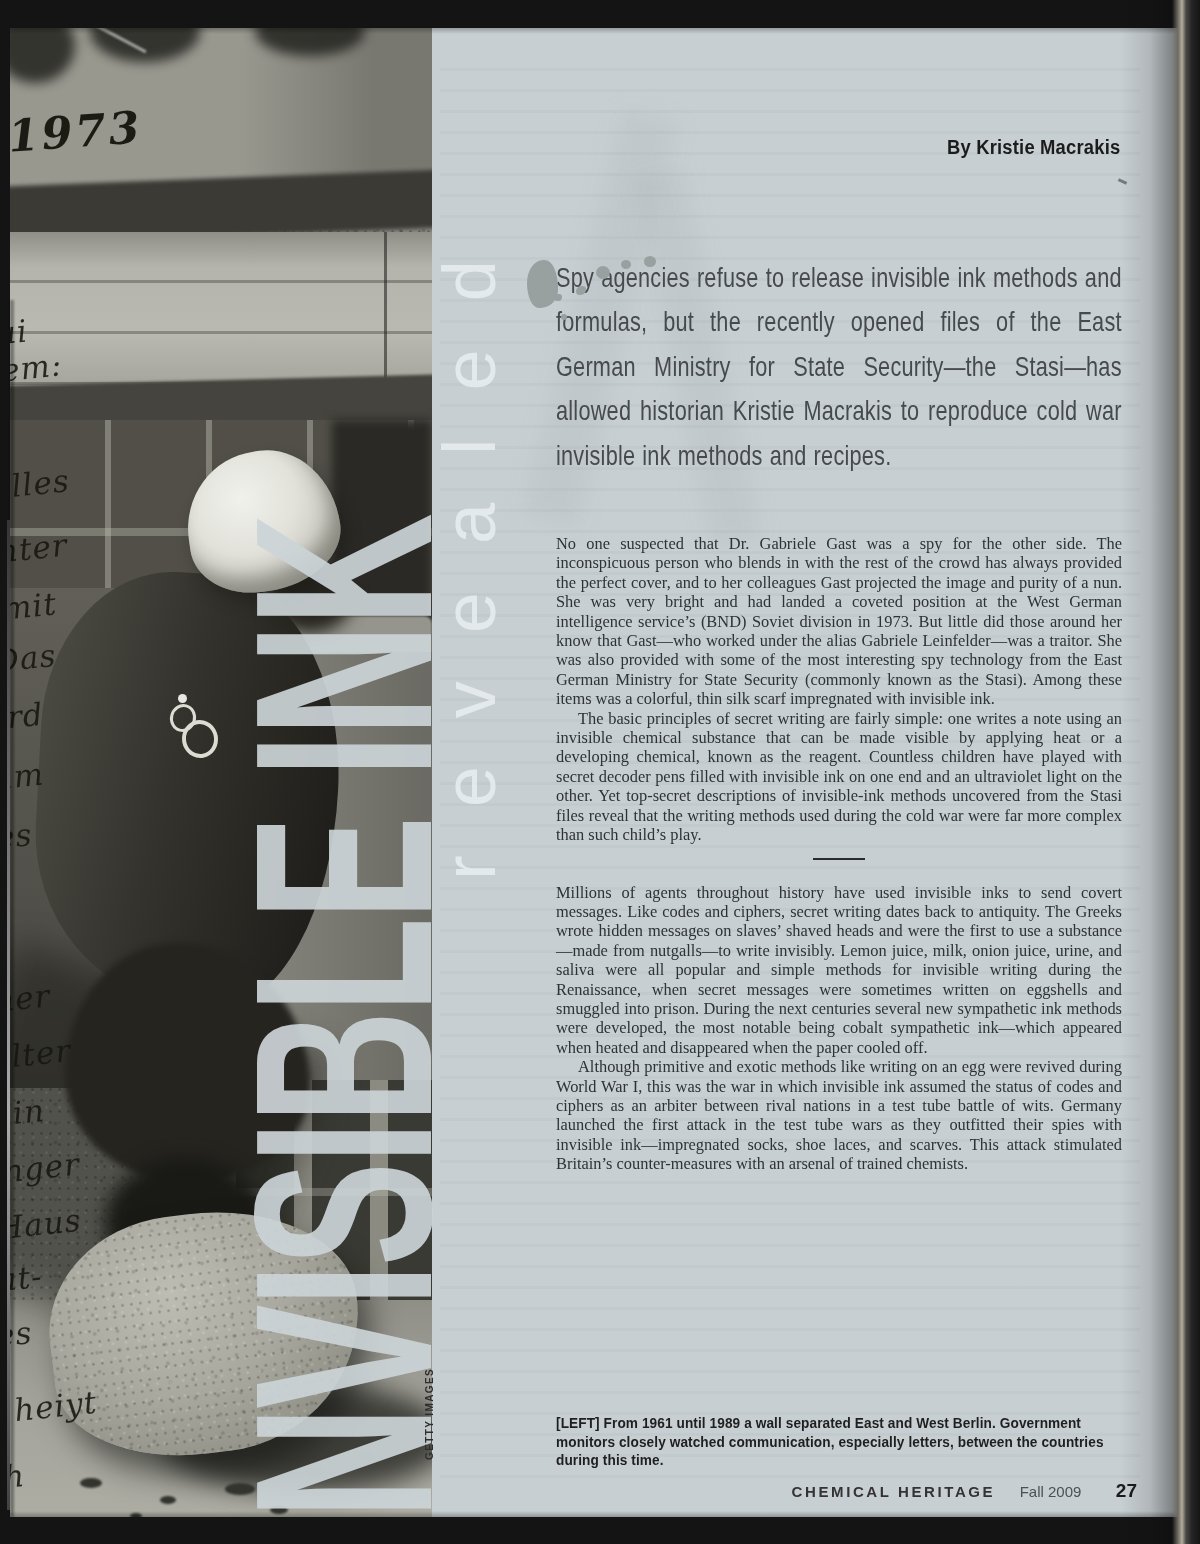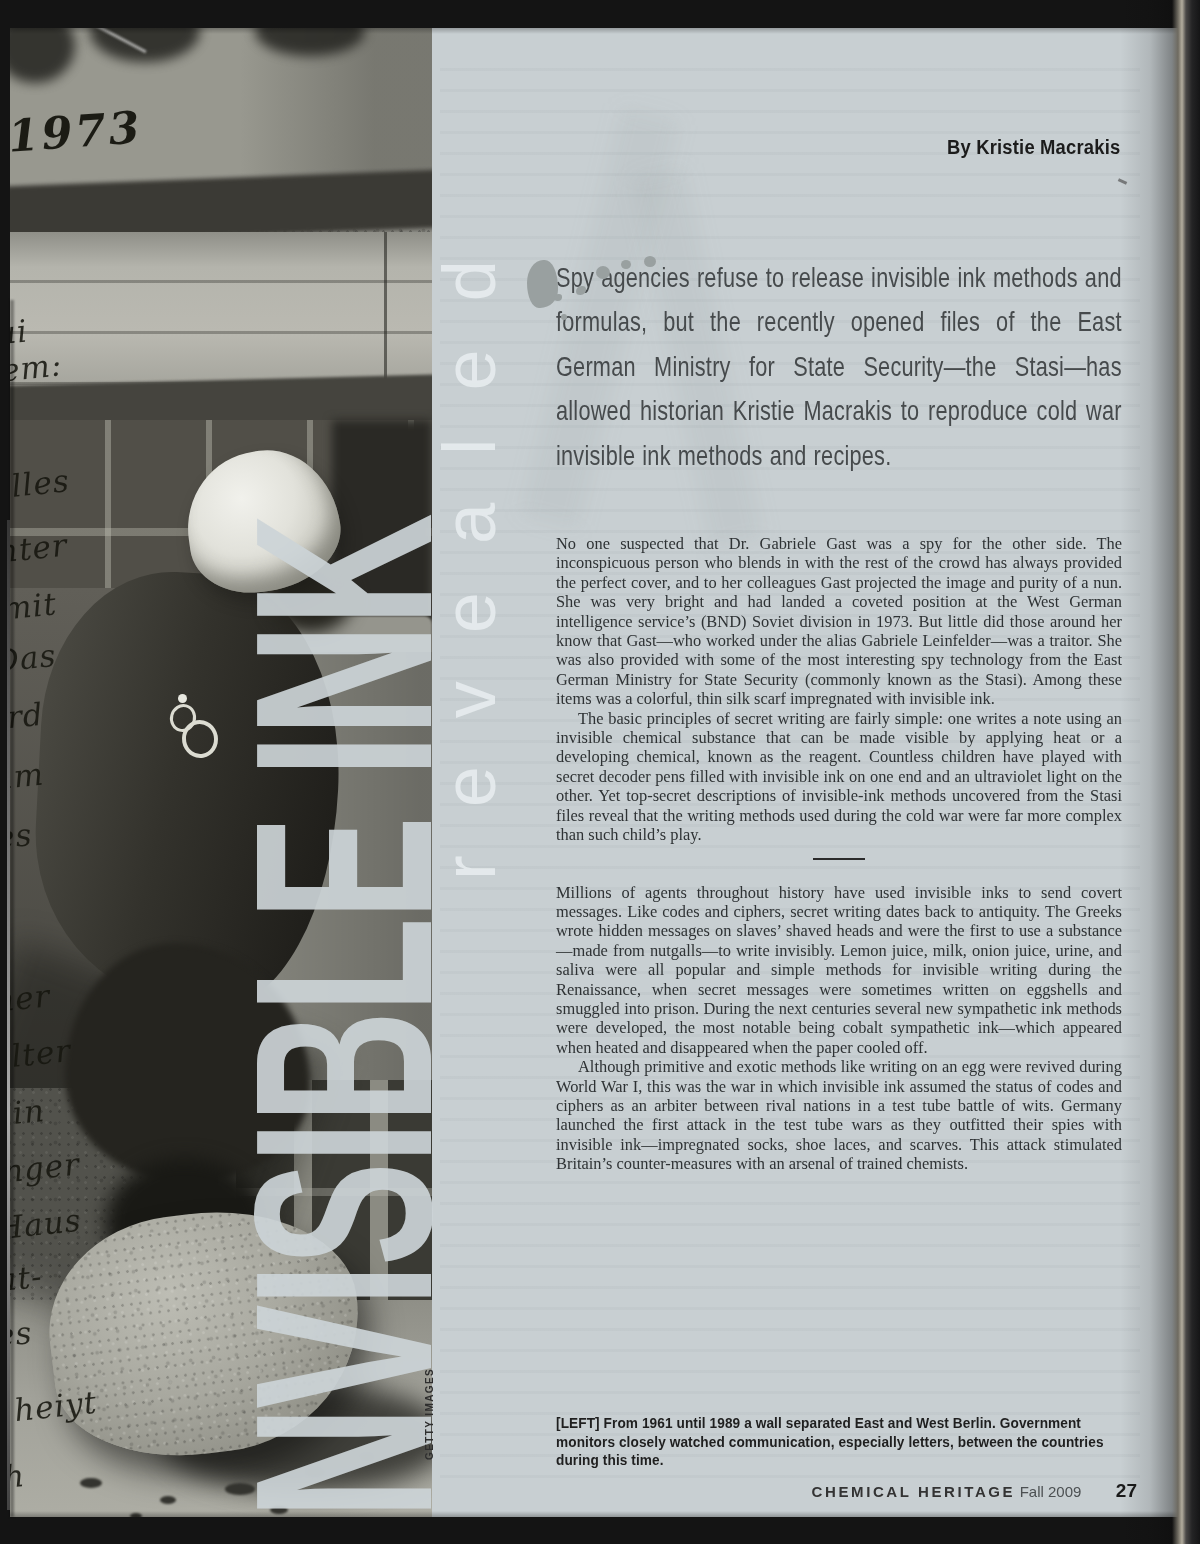--- a/index.html
+++ b/index.html
@@ -130,21 +130,21 @@
       color:#2e3234;text-align:justify;}
   .body p{margin:0;}
   .body p.indent{text-indent:22px;}
   .rule{width:52px;height:2px;background:#2b2b2b;margin:13px auto 23px auto;}
   .caption{position:absolute;left:0;top:1386px;width:648px;transform:scaleX(.88);
       transform-origin:0 0;font-weight:bold;font-size:15.5px;line-height:18.6px;
       color:#1f1f1f;letter-spacing:.1px;}
   .footer{position:absolute;left:0;top:1452px;width:581px;text-align:right;
       white-space:nowrap;color:#2a2a2a;}
   .footer .mag{font-weight:bold;font-size:15px;letter-spacing:2.6px;color:#333;text-align:right;}
-  .footer .issue{font-size:15px;color:#4c5052;margin-left:0;}
+  .footer .issue{font-size:15px;color:#4c5052;margin-left:20px;}
   .footer .pagenum{font-weight:bold;font-size:19px;color:#1a1a1a;margin-left:30px;}
 
   
   .blob{position:absolute;background:#99a0a0;border-radius:60% 40% 55% 45%;z-index:25;}
   .b-main{left:517px;top:232px;width:31px;height:48px;border-radius:55% 45% 60% 40%/50% 60% 40% 55%;}
   .b-a{left:544px;top:266px;width:8px;height:7px;}
   .b-b{left:566px;top:258px;width:10px;height:9px;}
   .b-c{left:586px;top:238px;width:14px;height:13px;border-radius:50%;}
   .b-d{left:611px;top:232px;width:10px;height:9px;border-radius:50%;}
   .b-e{left:634px;top:228px;width:12px;height:11px;border-radius:50%;}

